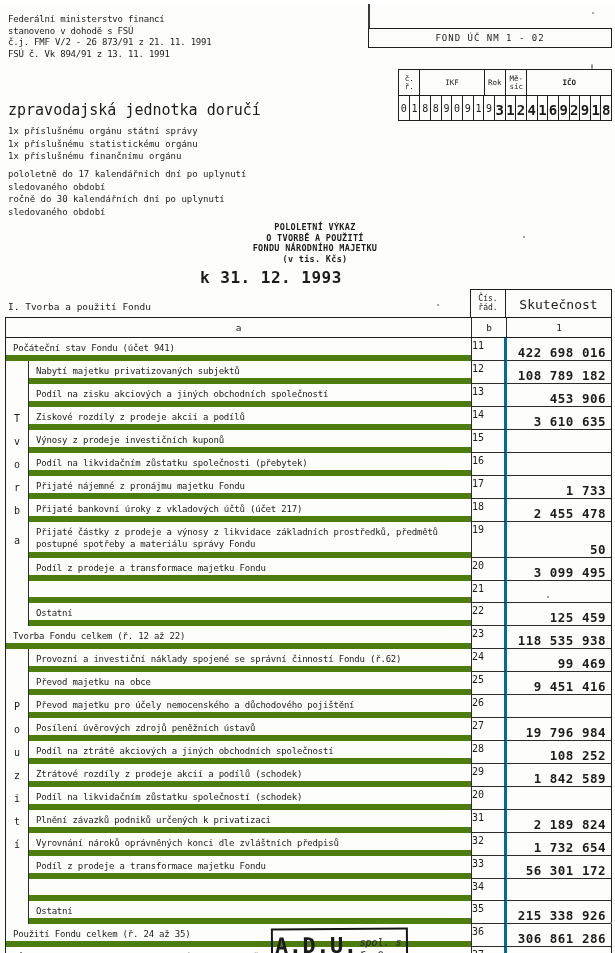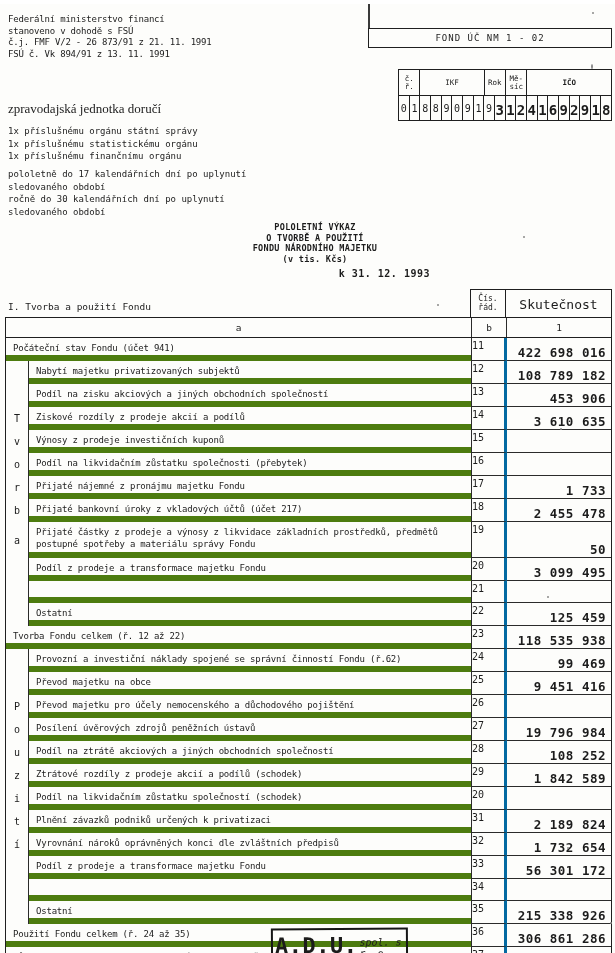--- a/index.html
+++ b/index.html
@@ -24,27 +24,27 @@
     display:flex; align-items:center; justify-content:center; text-align:center; white-space:pre-line;
   }
   .cg-head > div:last-child { border-right:1px solid #1f1f1f;font-weight:bold; }
   .cg-digits { display:flex; height:25px; }
   .cg-digits > div {
     flex:1; border:1px solid #1f1f1f; border-top:none; border-right:none;
     display:flex; align-items:center; justify-content:center; font-size:10px;
   }
   .cg-digits > div:last-child { border-right:1px solid #1f1f1f; }
   .cg-digits > div.filled { font-size:14px; font-weight:bold; padding-top:3px; }
-  .note { position:absolute; left:8px; top:97px; font-size:13px;font-family:Liberation Serif, serif; }
+  .note { position:absolute; left:8px; top:97px; font-size:15px; }
   .recipients { position:absolute; left:8px; top:121px; font-size:9px; line-height:12.5px; }
   .deadlines { position:absolute; left:8px; top:164px; font-size:9px; line-height:12.5px; }
   .title-block { position:absolute; left:170px; top:218px; width:290px; text-align:center;
     font-size:8.5px; font-weight:bold; line-height:10.5px; letter-spacing:0.3px; }
-  .date-line { position:absolute; left:200px; top:264px; width:230px; text-align:right;
-    font-size:10px; font-weight:bold; letter-spacing:0.5px; }
+  .date-line { position:absolute; left:200px; top:264px; width:230px; text-align:left;
+    font-size:16px; font-weight:bold; letter-spacing:0.5px; }
   .section-label { position:absolute; left:8px; top:297px; font-size:9.5px; }
   
   .table { position:absolute; left:5px; top:285px; width:607px; }
   .t-hdr-b {
     position:absolute; left:465px; top:0; width:36px; height:28px;
     border:1.5px solid #1f1f1f; border-bottom:none;
     font-size:8px; line-height:9px; text-align:center; padding-top:4px; white-space:pre-line;
   }
   .t-hdr-val {
     position:absolute; left:501px; top:0; width:106px; height:28px;

